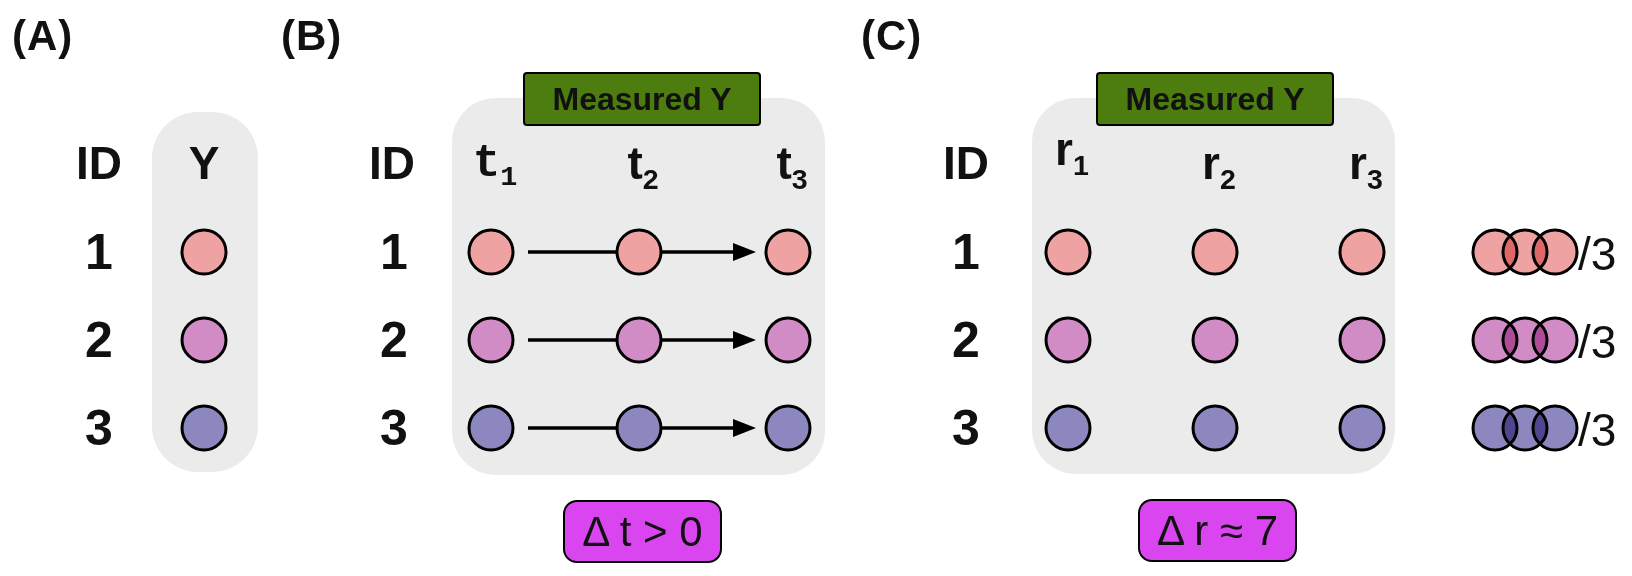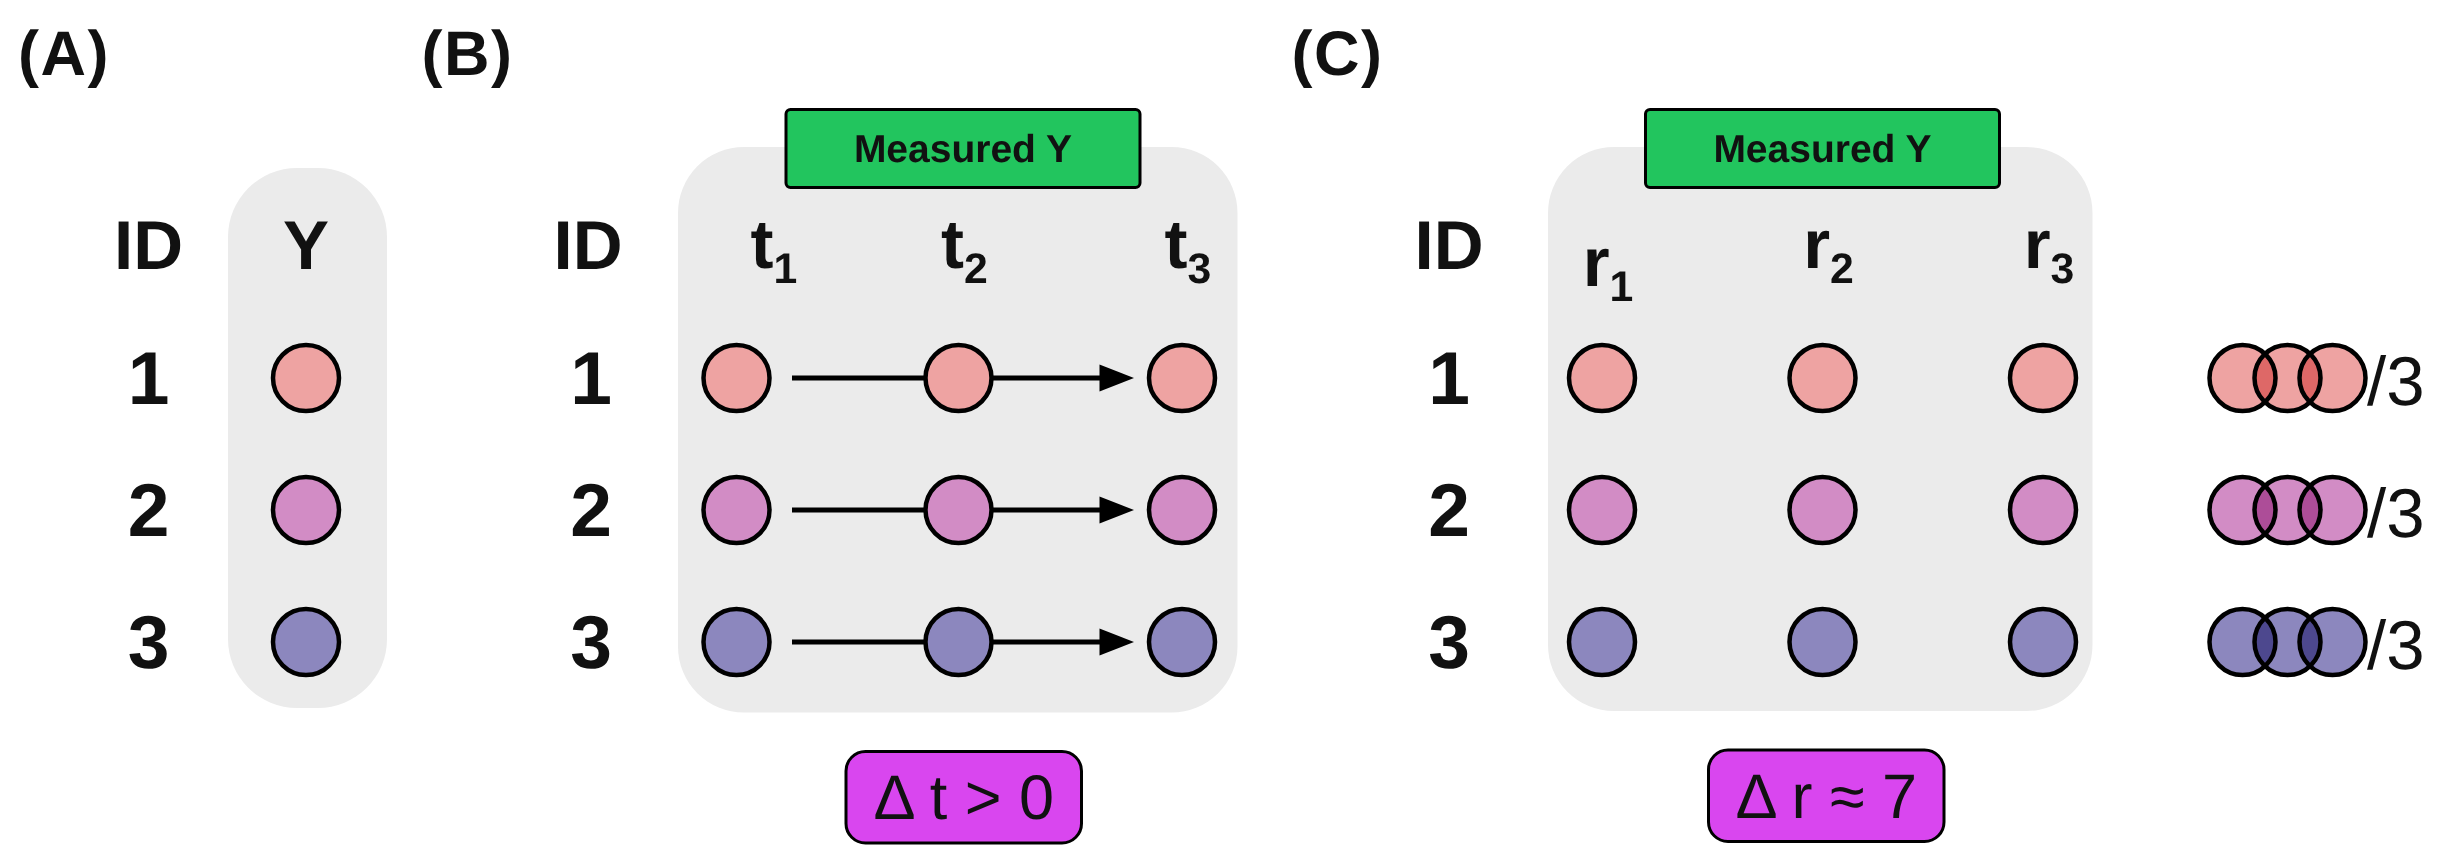--- a/index.html
+++ b/index.html
@@ -27,28 +27,28 @@
     transform: translate(-50%, -50%);
     white-space: nowrap;
   }
   .hdr .sub { font-size: 0.62em; vertical-align: -0.35em; }
   .rownum {
     font-weight: bold;
     font-size: 50px;
     transform: translate(-50%, -50%);
   }
   .mbox {
-    background: #22c55e;
+    background: #4d7c0f;
     border: 2.5px solid #000000;
     border-radius: 4px;
     display: flex;
     align-items: center;
     justify-content: center;
     font-weight: bold;
-    font-size: 26px;
+    font-size: 32px;
     white-space: nowrap;
   }
   .cap {
     background: #d946ef;
     border: 2.5px solid #000000;
     border-radius: 14px;
     display: flex;
     align-items: center;
     justify-content: center;
     font-size: 42px;
@@ -141,36 +141,36 @@
   <div class="abs hdr" style="left:204px; top:163px;">Y</div>
   <div class="abs rownum" style="left:99px; top:252px;">1</div>
   <div class="abs rownum" style="left:99px; top:340px;">2</div>
   <div class="abs rownum" style="left:99px; top:428px;">3</div>
 
   <div class="abs plabel" style="left:281px; top:12px;">(B)</div>
   <div class="abs mbox" style="left:523px; top:72px; width:234px; height:50px;">
     <span>Measured Y</span>
   </div>
   <div class="abs hdr" style="left:392px; top:163px;">ID</div>
-  <div class="abs hdr" style="left:516px; top:166px;"><span>t</span><span class="sub">1</span></div>
+  <div class="abs hdr" style="left:495px; top:166px;font-family:Liberation Mono, monospace;"><span>t</span><span class="sub">1</span></div>
   <div class="abs hdr" style="left:643px; top:166px;"><span>t</span><span class="sub">2</span></div>
   <div class="abs hdr" style="left:792px; top:166px;"><span>t</span><span class="sub">3</span></div>
   <div class="abs rownum" style="left:394px; top:252px;">1</div>
   <div class="abs rownum" style="left:394px; top:340px;">2</div>
   <div class="abs rownum" style="left:394px; top:428px;">3</div>
   <div class="abs cap" style="left:563px; top:500px; width:155px; height:59px;">
     <span>Δ t &gt; 0</span>
   </div>
 
   <div class="abs plabel" style="left:861px; top:12px;">(C)</div>
   <div class="abs mbox" style="left:1096px; top:72px; width:234px; height:50px;">
     <span>Measured Y</span>
   </div>
   <div class="abs hdr" style="left:966px; top:163px;">ID</div>
-  <div class="abs hdr" style="left:1072px; top:178px;"><span>r</span><span class="sub">1</span></div>
+  <div class="abs hdr" style="left:1072px; top:152px;"><span>r</span><span class="sub">1</span></div>
   <div class="abs hdr" style="left:1219px; top:166px;"><span>r</span><span class="sub">2</span></div>
   <div class="abs hdr" style="left:1366px; top:166px;"><span>r</span><span class="sub">3</span></div>
   <div class="abs rownum" style="left:966px; top:252px;">1</div>
   <div class="abs rownum" style="left:966px; top:340px;">2</div>
   <div class="abs rownum" style="left:966px; top:428px;">3</div>
   <div class="abs cap" style="left:1138px; top:499px; width:155px; height:59px;">
     <span>Δ r ≈ 7</span>
   </div>
 
   <div class="abs div3" style="left:1578px; top:254px;">/3</div>

